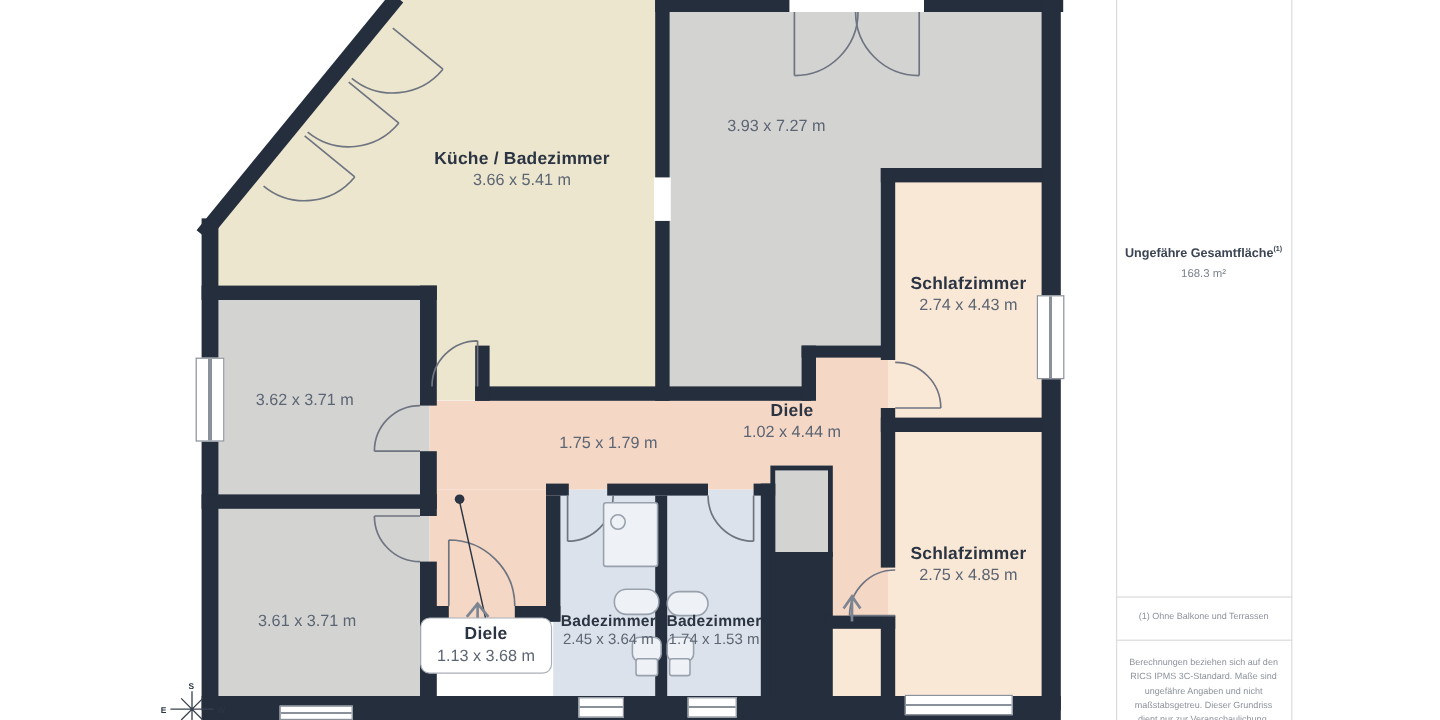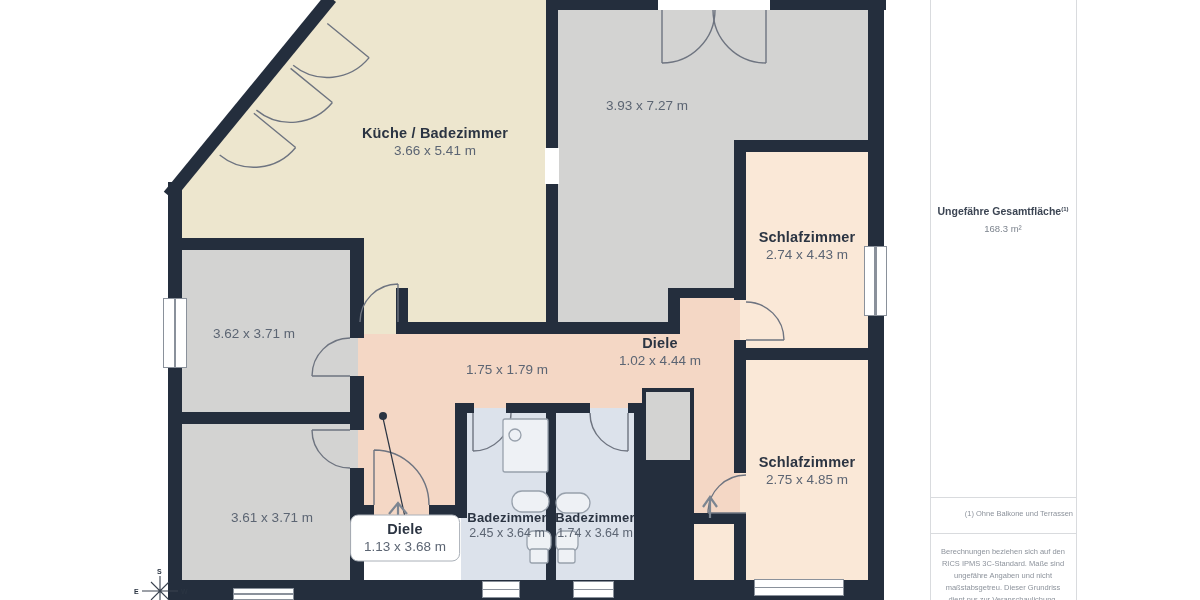--- a/index.html
+++ b/index.html
@@ -27,21 +27,21 @@
   .sm .rd{font-size:12.5px;margin-top:1px;}
   .labelbox{position:absolute;transform:translate(-50%,-50%);text-align:center;white-space:nowrap;z-index:31;
     background:#ffffff;border:1.5px solid #aab0b8;border-radius:8px;padding:5px 13px 7px;}
   svg.overlay{position:absolute;left:0;top:0;z-index:20;pointer-events:none;}
   .panel-line{position:absolute;background:#d9dbde;}
   .sb-title{position:absolute;left:1003px;top:205px;transform:translateX(-50%);width:150px;text-align:center;
     font-size:10.5px;font-weight:700;color:#3c4553;}
   .sb-title sup{font-size:6px;}
   .sb-value{position:absolute;left:1003px;top:223px;transform:translateX(-50%);width:150px;text-align:center;
     font-size:9.5px;color:#7d848e;}
-  .sb-foot{position:absolute;left:1003px;top:509px;transform:translateX(-50%);width:140px;text-align:right;
+  .sb-foot{position:absolute;left:1003px;top:509px;transform:translateX(-50%);width:140px;text-align:center;
     font-size:7.5px;color:var(--muted);}
   .sb-disc{position:absolute;left:1003px;top:546px;transform:translateX(-50%);width:128px;text-align:center;
     font-size:7.5px;line-height:1.6;color:var(--muted);}
 </style>
 </head>
 <body style="--wall: #242e3d; --cream: #ede6ce; --gray: #d3d3d2; --peach: #fae8d7; --pink: #f4d7c5; --bath: #dce2eb; --accentText: #2b3442; --dimText: #5c6573; --muted: #8d939c;">
 
 <div class="f fill-cream" style="left:176px;top:0;width:376px;height:334px;
      clip-path:polygon(154px 0, 376px 0, 376px 334px, 182px 334px, 182px 244px, 0 244px, 0 188px);"></div>
 <div class="f fill-gray" style="left:552px;top:0;width:322px;height:334px;"></div>
@@ -179,37 +179,37 @@
   <div class="rn">Schlafzimmer</div>
   <div class="rd">2.74 x 4.43 m</div>
 </div>
 <div class="lab" style="left:807px;top:470px;">
   <div class="rn">Schlafzimmer</div>
   <div class="rd">2.75 x 4.85 m</div>
 </div>
 <div class="lab" style="left:254px;top:316px;margin-top:17px;">
   <div class="rd" style="margin-top:0;">3.62 x 3.71 m</div>
 </div>
-<div class="lab" style="left:272px;top:517px;">
+<div class="lab" style="left:256px;top:517px;">
   <div class="rd" style="margin-top:0;">3.61 x 3.71 m</div>
 </div>
 <div class="lab" style="left:660px;top:351px;">
   <div class="rn">Diele</div>
   <div class="rd">1.02 x 4.44 m</div>
 </div>
 <div class="lab" style="left:507px;top:369px;">
   <div class="rd" style="margin-top:0;">1.75 x 1.79 m</div>
 </div>
 <div class="lab sm" style="left:507px;top:525px;">
   <div class="rn">Badezimmer</div>
   <div class="rd">2.45 x 3.64 m</div>
 </div>
 <div class="lab sm" style="left:595px;top:525px;">
   <div class="rn">Badezimmer</div>
-  <div class="rd">1.74 x 3.64 m</div>
+  <div class="rd">1.74 x 1.53 m</div>
 </div>
 <div class="labelbox" style="left:405px;top:538px;">
   <div class="rn">Diele</div>
   <div class="rd">1.13 x 3.68 m</div>
 </div>
 
 <div class="panel-line" style="left:930px;top:0;width:1px;height:600px;"></div>
 <div class="panel-line" style="left:1076px;top:0;width:1px;height:600px;"></div>
 <div class="panel-line" style="left:930px;top:497px;width:147px;height:1px;"></div>
 <div class="panel-line" style="left:930px;top:533px;width:147px;height:1px;"></div>

